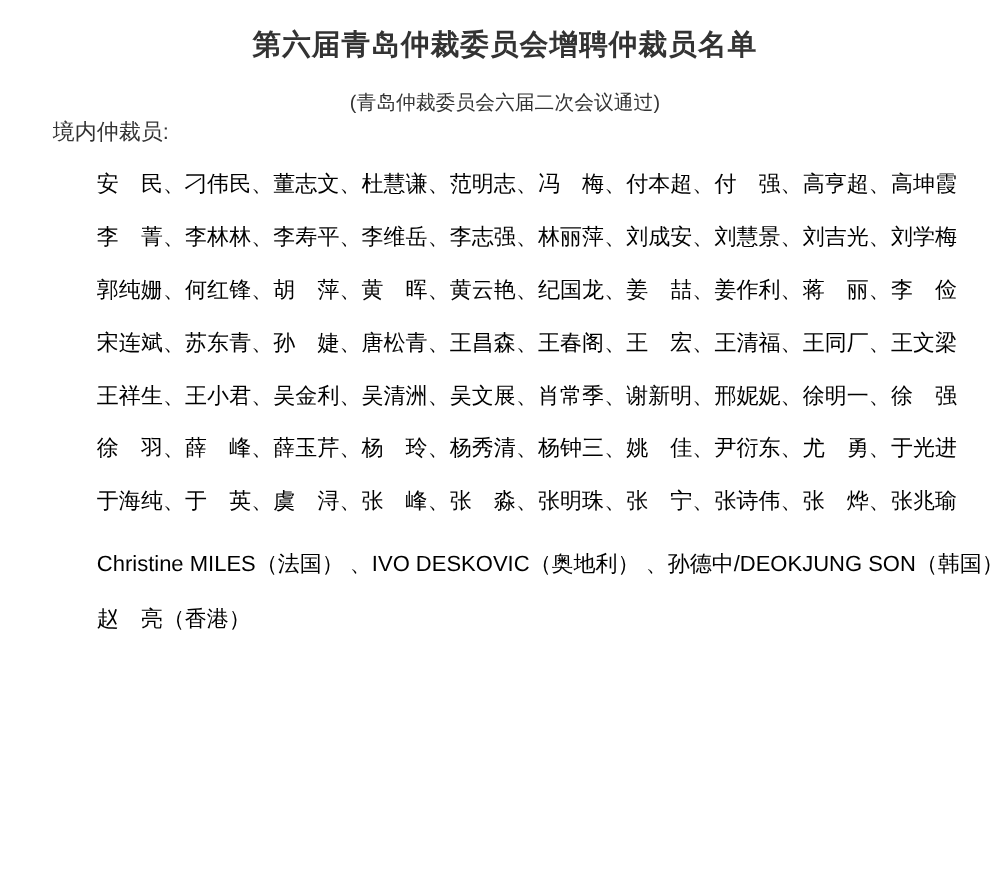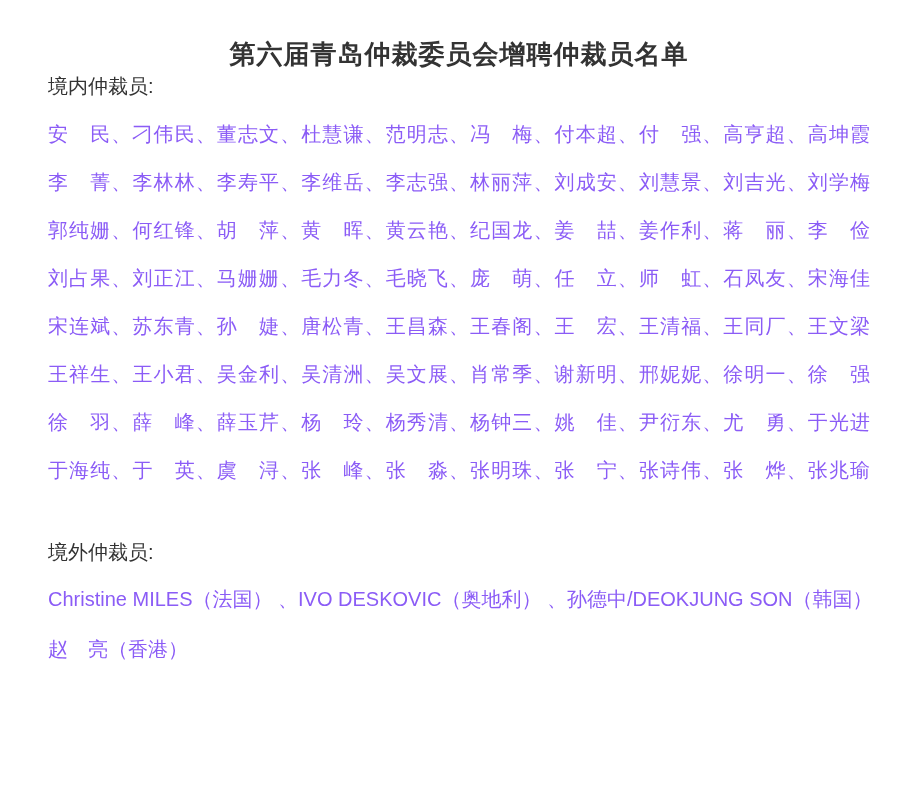--- a/index.html
+++ b/index.html
@@ -11,21 +11,21 @@
   body {
     width: 905px;
     height: 807px;
     overflow: hidden;
     font-family: "Liberation Sans", "DejaVu Sans", sans-serif;
     color: #333333;
   }
   .page {
     width: 905px;
     height: 807px;
-    padding: 28px 35px 0 48px;
+    padding: 14px 35px 0 48px;
   }
   .doc-title {
     margin: 8px 0 0 0;
     text-align: center;
     font-size: 26px;
     line-height: 36px;
     font-weight: 700;
     color: #333333;
     letter-spacing: 1px;
   }
@@ -42,21 +42,22 @@
     line-height: 28px;
     color: #333333;
   }
   .name-lines {
     margin-top: 10px;
   }
   .name-line {
     font-size: 20px;
     line-height: 48px;
     white-space: nowrap;
-    color: #8b5cf6;
+    color: #000000;
+    margin-left: 40px;
   }
   .name-line.justify {
     white-space: normal;
     text-align: justify;
     text-align-last: justify;
     text-justify: inter-character;
   }
   .overseas-heading {
     margin-top: 44px;
   }
@@ -68,38 +69,37 @@
     margin-top: 8px;
   }
 </style>
 </head>
 <body>
 
 <div class="page">
 
   <h1 class="doc-title">第六届青岛仲裁委员会增聘仲裁员名单</h1>
 
+  <div class="doc-subtitle">(青岛仲裁委员会六届二次会议通过)</div>
 
   <div class="section">
     <div class="section-heading">境内仲裁员:</div>
 
     <div class="name-lines">
       <div class="name-line justify">安　民、刁伟民、董志文、杜慧谦、范明志、冯　梅、付本超、付　强、高亨超、高坤霞</div>
       <div class="name-line justify">李　菁、李林林、李寿平、李维岳、李志强、林丽萍、刘成安、刘慧景、刘吉光、刘学梅</div>
       <div class="name-line justify">郭纯姗、何红锋、胡　萍、黄　晖、黄云艳、纪国龙、姜　喆、姜作利、蒋　丽、李　俭</div>
-      <div class="name-line justify">刘占果、刘正江、马姗姗、毛力冬、毛晓飞、庞　萌、任　立、师　虹、石凤友、宋海佳</div>
       <div class="name-line justify">宋连斌、苏东青、孙　婕、唐松青、王昌森、王春阁、王　宏、王清福、王同厂、王文梁</div>
       <div class="name-line justify">王祥生、王小君、吴金利、吴清洲、吴文展、肖常季、谢新明、邢妮妮、徐明一、徐　强</div>
       <div class="name-line justify">徐　羽、薛　峰、薛玉芹、杨　玲、杨秀清、杨钟三、姚　佳、尹衍东、尤　勇、于光进</div>
       <div class="name-line justify">于海纯、于　英、虞　浔、张　峰、张　淼、张明珠、张　宁、张诗伟、张　烨、张兆瑜</div>
     </div>
   </div>
 
   <div class="section">
-    <div class="section-heading overseas-heading">境外仲裁员:</div>
 
     <div class="name-lines overseas-lines">
       <div class="name-line">Christine MILES（法国） 、IVO DESKOVIC（奥地利） 、孙德中/DEOKJUNG SON（韩国）</div>
       <div class="name-line">赵　亮（香港）</div>
     </div>
   </div>
 
 </div>
 
 </body></html>

